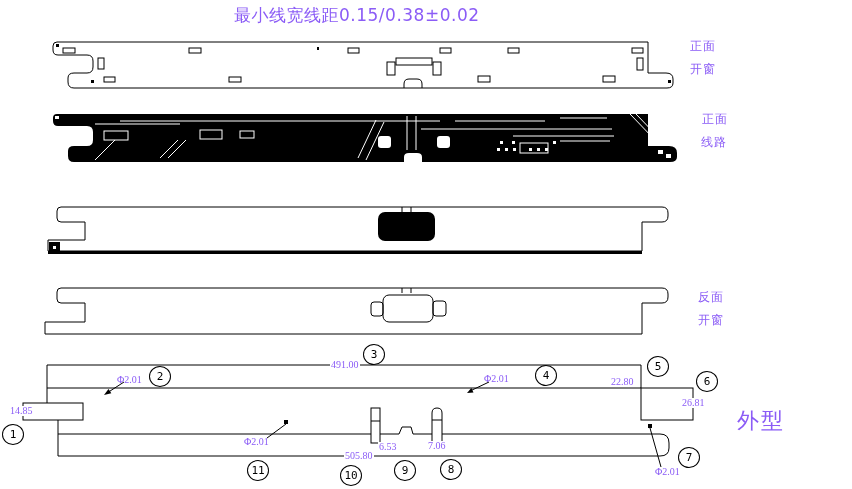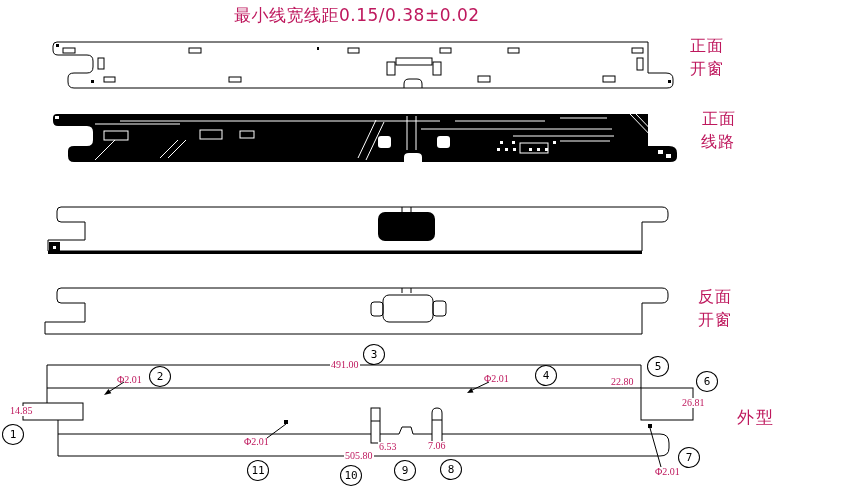--- a/index.html
+++ b/index.html
@@ -1,24 +1,24 @@
 <!DOCTYPE html>
 <html><head>
 <meta charset="utf-8">
 <style>
   html,body{margin:0;padding:0;background:#fff}
   .stage{position:relative;width:852px;height:489px;background:#ffffff;color:#000;
          font-family:"DejaVu Sans",sans-serif;overflow:hidden}
   .stage svg{position:absolute;left:0;top:0}
-  .txt{position:absolute;white-space:nowrap;color:#be185d}
+  .txt{position:absolute;white-space:nowrap;color:#8b5cf6}
   .title{font-size:17px;letter-spacing:0.5px}
-  .cjk{font-size:16px;line-height:22px;letter-spacing:1px}
+  .cjk{font-size:12px;line-height:22px;letter-spacing:1px}
   .cjk2{font-size:15px;line-height:23px;letter-spacing:0.5px}
   .bold{font-weight:bold;font-size:16px}
-  .big{font-size:17px;letter-spacing:2px}
+  .big{font-size:22px;letter-spacing:2px}
   .dim{font-family:Liberation Serif, serif;font-size:10px;line-height:10px}
   .bg{background:#fff;padding:0 1px}
   .callout{position:absolute;width:20px;height:19px;border:1px solid #000;border-radius:50%;
            display:flex;align-items:center;justify-content:center;
            font-family:"DejaVu Sans Mono",monospace;font-size:11px;line-height:11px}
 </style>
 </head>
 <body>
 
 <div class="stage">

